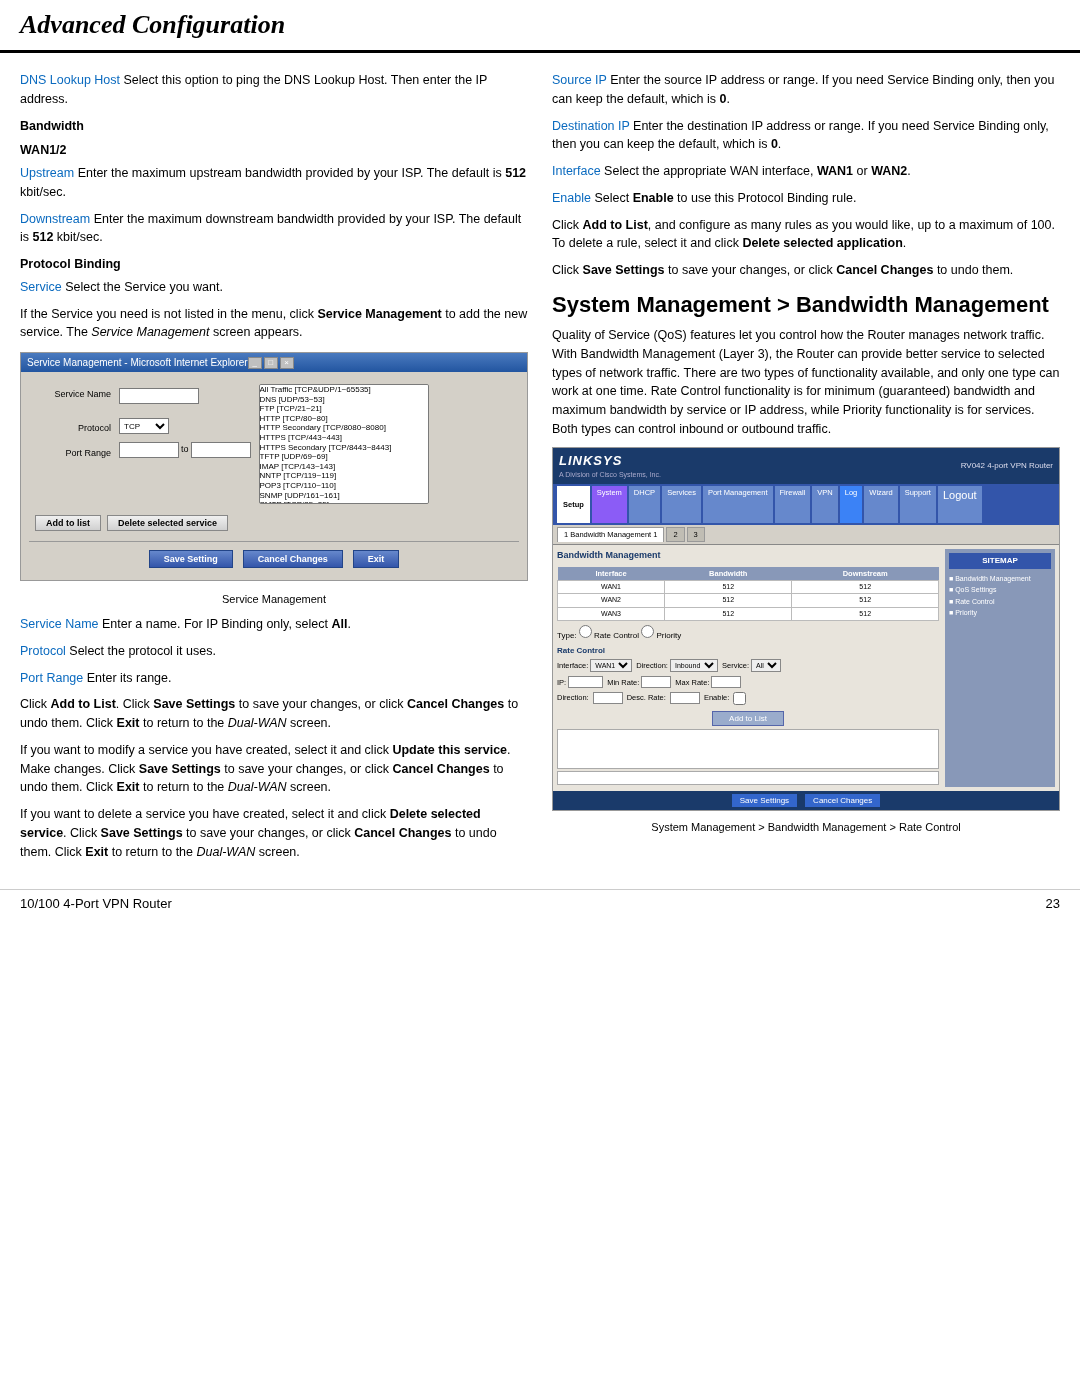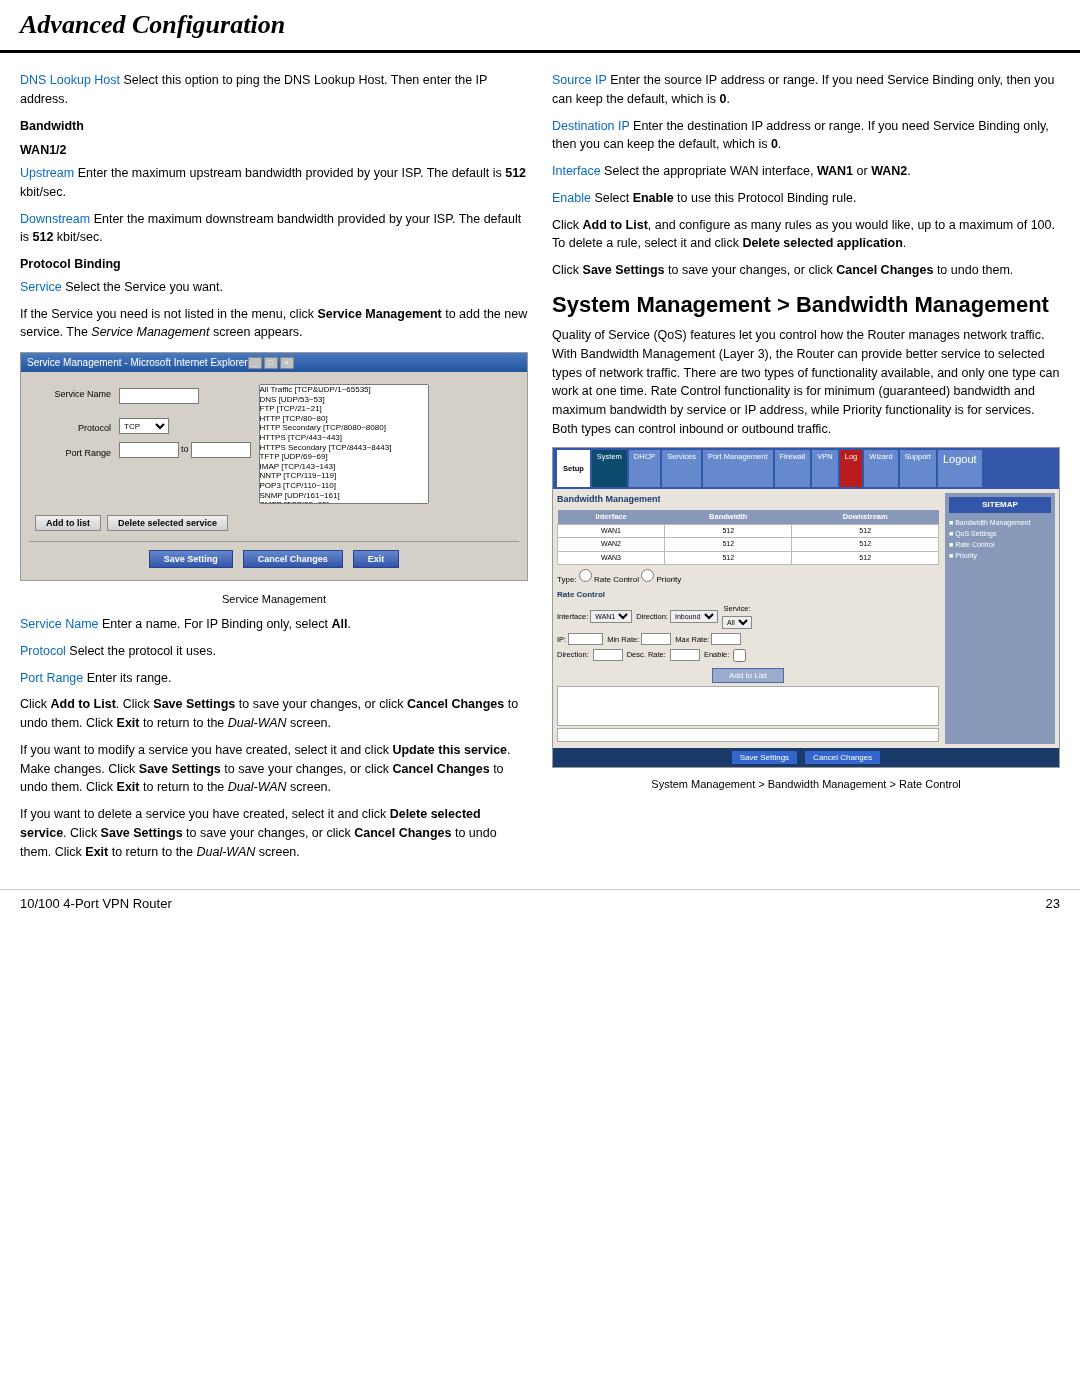--- a/index.html
+++ b/index.html
@@ -405,35 +405,47 @@
     <p>
       <span>Click </span><span class="bold">Save Settings</span><span> to save your changes, or click </span><span class="bold">Cancel Changes</span><span> to undo them.</span>
     </p>
 
     <h2 class="sys-mgmt-heading">System Management &gt; Bandwidth Management</h2>
 
     <p>Quality of Service (QoS) features let you control how the Router manages network traffic. With Bandwidth Management (Layer 3), the Router can provide better service to selected types of network traffic. There are two types of functionality available, and only one type can work at one time. Rate Control functionality is for minimum (guaranteed) bandwidth and maximum bandwidth by service or IP address, while Priority functionality is for services. Both types can control inbound or outbound traffic.</p>
 
     <div class="linksys-box">
 
+      <div class="linksys-header">
+        <div>
+          <div style="font-size:13px; font-weight:bold; font-style:italic; letter-spacing:1px; color:#fff;">LINKSYS</div>
+          <div style="font-size:7px; color:#aac;">A Division of Cisco Systems, Inc.</div>
+        </div>
+        <div style="font-size:8px; color:#dde;">RV042 4-port VPN Router</div>
+      </div>
 
       <div style="background:#3355aa; display:flex; padding:2px 4px; gap:2px; flex-wrap:wrap;">
         <div style="background:#fff; color:#000; padding:13px 6px; font-size:7.5px; font-weight:bold;">Setup</div>
-        <div style="background:#0c4a6e; color:#fff; padding:1px 5px; font-size:7.5px;">System</div>
+        <div style="background:#8b5cf6; color:#fff; padding:1px 5px; font-size:7.5px;">System</div>
         <div style="background:#6688cc; color:#fff; padding:1px 5px; font-size:7.5px;">DHCP</div>
         <div style="background:#6688cc; color:#fff; padding:1px 5px; font-size:7.5px;">Services</div>
         <div style="background:#6688cc; color:#fff; padding:1px 5px; font-size:7.5px;">Port Management</div>
         <div style="background:#6688cc; color:#fff; padding:1px 5px; font-size:7.5px;">Firewall</div>
         <div style="background:#6688cc; color:#fff; padding:1px 5px; font-size:7.5px;">VPN</div>
-        <div style="background:#b91c1c; color:#fff; padding:1px 5px; font-size:7.5px;">Log</div>
+        <div style="background:#3b82f6; color:#fff; padding:1px 5px; font-size:7.5px;">Log</div>
         <div style="background:#6688cc; color:#fff; padding:1px 5px; font-size:7.5px;">Wizard</div>
         <div style="background:#6688cc; color:#fff; padding:1px 5px; font-size:7.5px;">Support</div>
         <div style="background:#6688cc; color:#fff; padding:1px 5px; font-size:11px;">Logout</div>
       </div>
 
+      <div style="background:#d4d0c8; display:flex; gap:2px; padding:2px 4px; border-bottom:1px solid #888;">
+        <div style="background:#fff; border:1px solid #999; border-bottom:none; padding:1px 6px; font-size:7.5px;">1  Bandwidth Management 1</div>
+        <div style="background:#c0bdb4; border:1px solid #999; padding:1px 6px; font-size:7.5px;">2</div>
+        <div style="background:#c0bdb4; border:1px solid #999; padding:1px 6px; font-size:7.5px;">3</div>
+      </div>
 
       <div style="display:flex; background:#e8e4dc; padding:4px;">
 
         <div style="flex:2; padding-right:6px;">
           <div style="font-size:9px; font-weight:bold; color:#1a3a6a; margin-bottom:4px;">Bandwidth Management</div>
 
           <table class="lk-table">
             <thead>
               <tr>
                 <th>Interface</th>
@@ -471,21 +483,21 @@
           <div style="font-size:8px; font-weight:bold; color:#1a3a6a; margin:3px 0 2px 0;">Rate Control</div>
           <div style="display:flex; gap:4px; flex-wrap:wrap; margin-bottom:4px;">
             <div style="font-size:7.5px; display:flex; align-items:center; gap:2px;">
               <span>Interface:</span>
               <select style="font-size:7px; height:13px; border:1px solid #888;"><option>WAN1</option></select>
             </div>
             <div style="font-size:7.5px; display:flex; align-items:center; gap:2px;">
               <span>Direction:</span>
               <select style="font-size:7px; height:13px; border:1px solid #888;"><option>Inbound</option></select>
             </div>
-            <div style="font-size:7.5px; display:flex; align-items:center; gap:2px;flex-direction:column;">
+            <div style="font-size:7.5px; display:flex; align-items:center; gap:2px;">
               <span>Service:</span>
               <select style="font-size:7px; height:13px; border:1px solid #888;"><option>All</option></select>
             </div>
           </div>
           <div style="display:flex; gap:4px; flex-wrap:wrap; margin-bottom:4px;">
             <div style="font-size:7.5px; display:flex; align-items:center; gap:2px;">
               <span>IP:</span>
               <input class="lk-input" style="width: 35px;">
             </div>
             <div style="font-size:7.5px; display:flex; align-items:center; gap:2px;">

